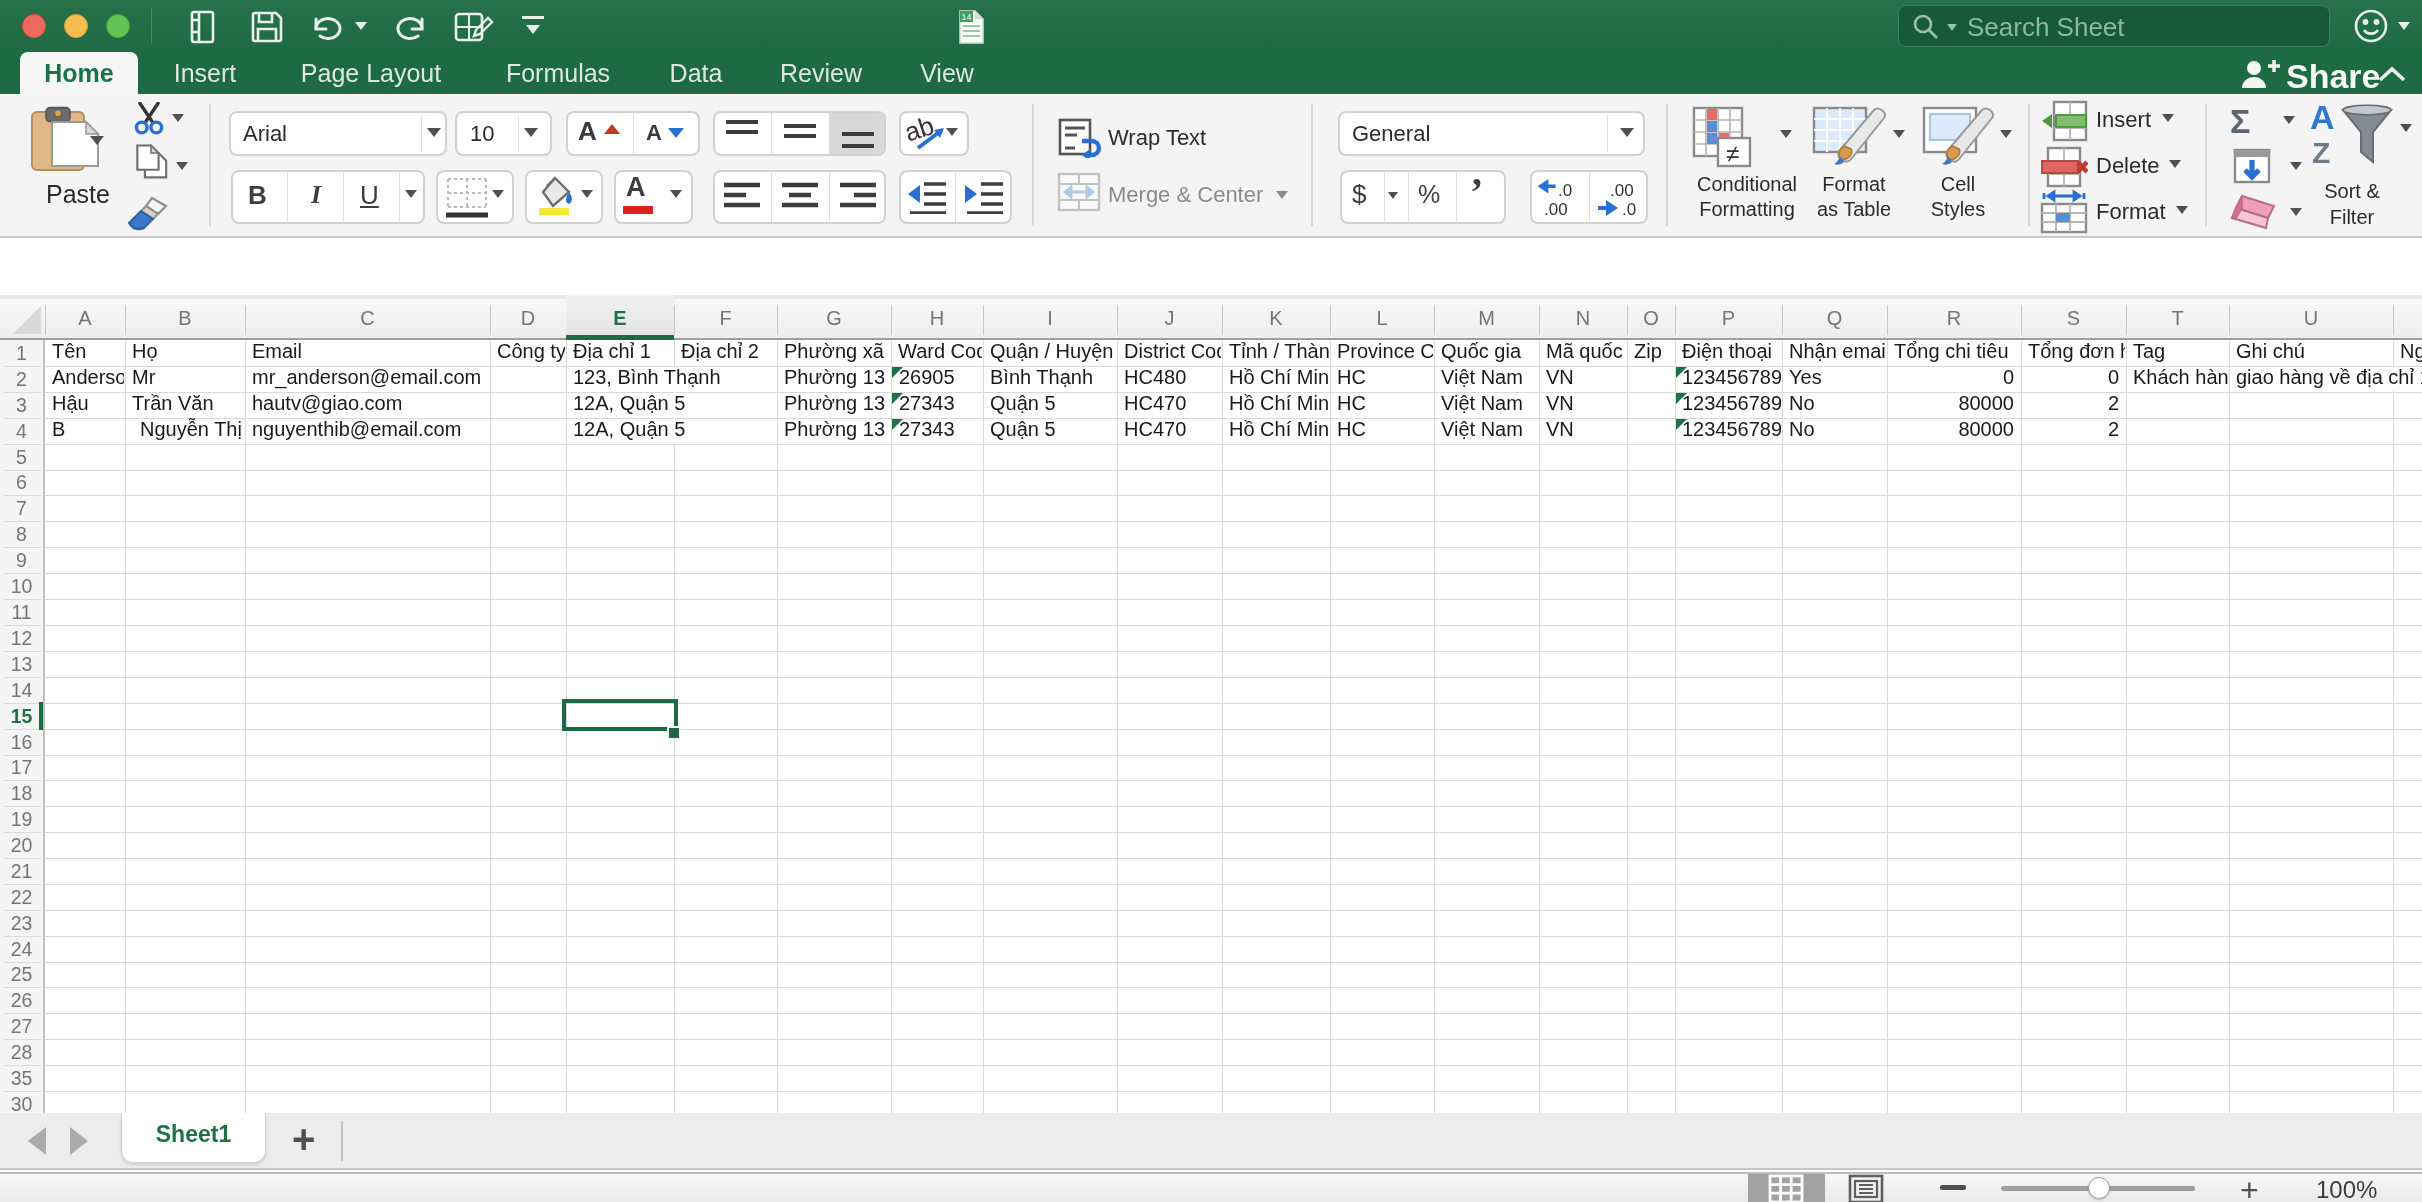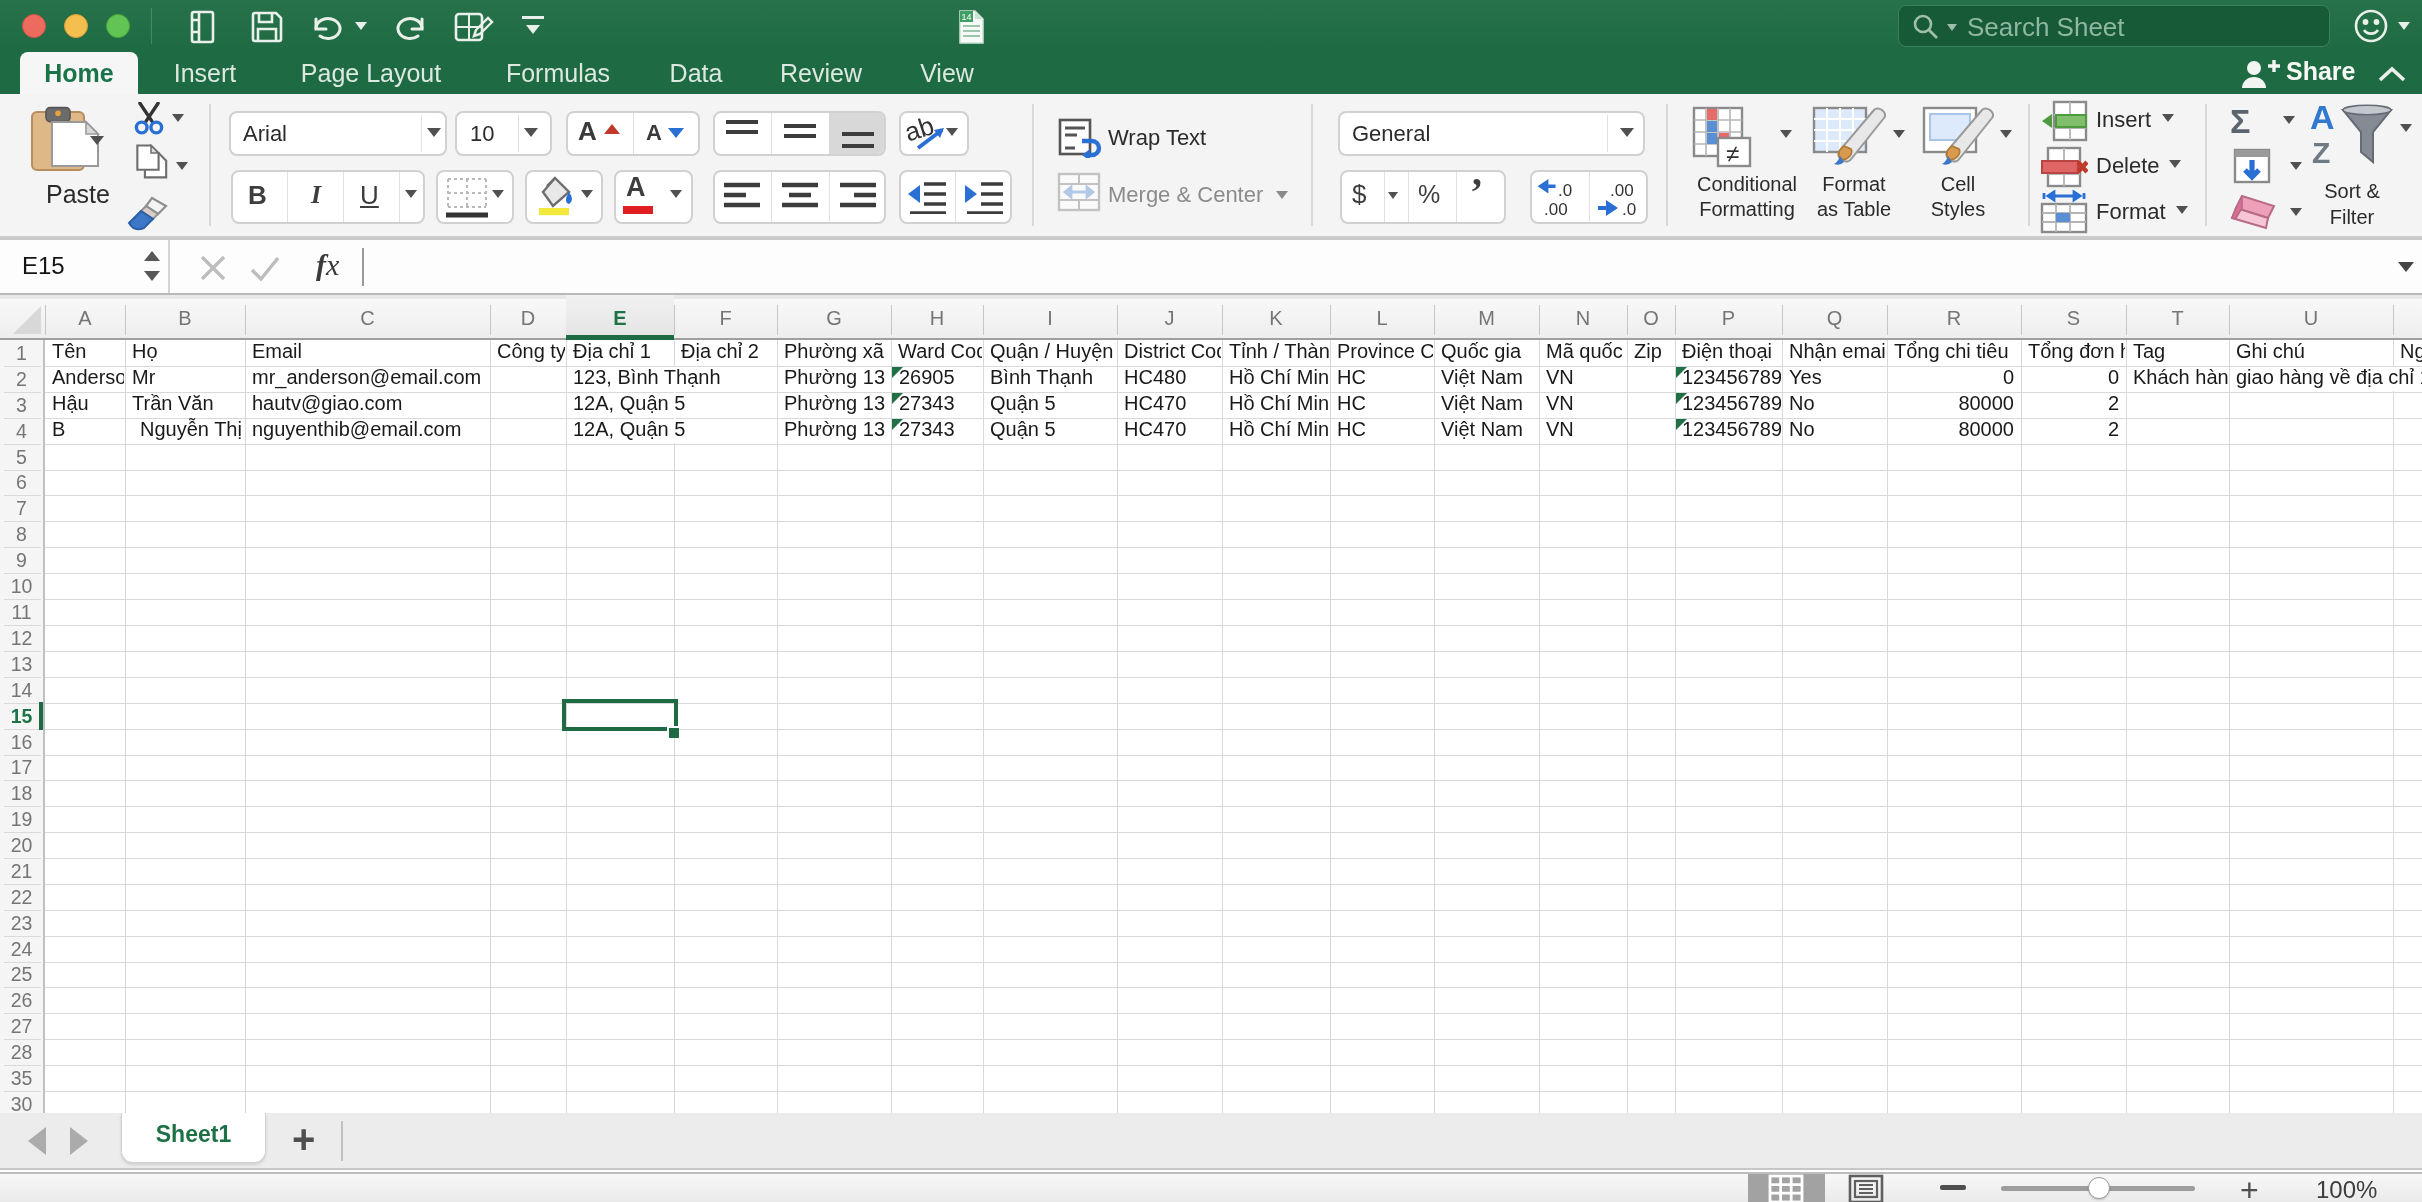--- a/index.html
+++ b/index.html
@@ -122,21 +122,21 @@
     <div class="tab" style="left:502px; width:112px;">Formulas</div>
     <div class="tab" style="left:667px; width:58px;">Data</div>
     <div class="tab" style="left:776px; width:90px;">Review</div>
     <div class="tab" style="left:916px; width:62px;">View</div>
 
     <svg width="42" height="34" viewBox="0 0 42 34" style="position:absolute; left:2238px; top:6px;" fill="#f2f5f2">
       <circle cx="16" cy="10" r="7"></circle>
       <path d="M4 30 a12 11 0 0 1 24 0 z"></path>
       <path d="M30 8 h12 M36 2 v12" stroke="#f2f5f2" stroke-width="3.4" fill="none"></path>
     </svg>
-    <div class="abs" style="left:2286px; top:5px; font-size:25px; font-weight:bold; color:#f6f8f6;">Share</div>
+    <div class="abs" style="left:2286px; top:5px; font-size:34px; font-weight:bold; color:#f6f8f6;">Share</div>
     <svg width="36" height="26" viewBox="0 0 36 26" style="position:absolute; left:2374px; top:10px;" fill="none" stroke="#e9efe9" stroke-width="3.6">
       <path d="M6 18 L18 7 L30 18"></path>
     </svg>
   </div>
 
   <div class="ribbon">
 
     <svg width="78" height="70" viewBox="0 0 39 35" style="position:absolute; left:26px; top:12px;">
       <rect x="3" y="3" width="26" height="29" rx="2.5" fill="#deb887" stroke="#b58e5f" stroke-width="1"></rect>
       <rect x="10" y="0.8" width="12" height="7" rx="2" fill="#6b6b6b" stroke="#555" stroke-width="0.8"></rect>
@@ -374,35 +374,20 @@
     <div class="abs" style="left:2310px; top:4px; font-size:34px; font-weight:bold; color:#3178cf;">A</div>
     <div class="abs" style="left:2312px; top:42px; font-size:30px; font-weight:bold; color:#6e7a85;">Z</div>
     <svg width="56" height="62" viewBox="0 0 28 31" style="position:absolute; left:2339px; top:10px;">
       <path d="M2 3 h24 l-9 11 v15 l-6 -5 v-10 z" fill="#848b94" stroke="#666c75" stroke-width="1"></path>
       <ellipse cx="14" cy="3" rx="12" ry="2.4" fill="#c3c8ce" stroke="#666c75" stroke-width="0.8"></ellipse>
     </svg>
     <div class="caret" style="left:2400px; top:30px; border-left-width:6px; border-right-width:6px; border-top-width:8px;"></div>
     <div class="rlabel" style="left:2300px; top:84px; width:104px; text-align:center; line-height:26px;">Sort &amp;<br>Filter</div>
   </div>
 
-  <div class="fbar" style="border-bottom:2px solid #b9b9b9;">
-    <div class="abs" style="left:22px; top:12px; font-size:24px; color:#141414;">E15</div>
-    <div class="caretup" style="left:144px; top:11px; border-bottom-color:#575757; border-left-width:8px; border-right-width:8px; border-bottom-width:10px;"></div>
-    <div class="caret" style="left:144px; top:31px; border-top-color:#575757; border-left-width:8px; border-right-width:8px; border-top-width:10px;"></div>
-    <div class="abs" style="left:168px; top:0; width:2px; height:53px; background:#d4d4d4;"></div>
-    <svg width="30" height="30" viewBox="0 0 30 30" style="position:absolute; left:198px; top:13px;" stroke="#bdbdbd" stroke-width="3.4" fill="none">
-      <path d="M4 4 L26 26 M26 4 L4 26"></path>
-    </svg>
-    <svg width="34" height="30" viewBox="0 0 34 30" style="position:absolute; left:248px; top:13px;" stroke="#bdbdbd" stroke-width="3.4" fill="none">
-      <path d="M4 17 L13 26 L30 5"></path>
-    </svg>
-    <div class="abs" style="left:316px; top:8px; font-size:30px; font-style:italic; font-family:'Liberation Serif',serif; color:#3a3a3a;"><b><i>f</i></b><i>x</i></div>
-    <div class="abs" style="left:362px; top:8px; width:2px; height:38px; background:#9a9a9a;"></div>
-    <div class="caret" style="left:2398px; top:22px; border-top-color:#444; border-left-width:8px; border-right-width:8px; border-top-width:10px;"></div>
-  </div>
 
   <div class="colhdr">
     <div class="abs" style="left:13px; top:7px; width:0; height:0; border-bottom:28px solid #d8d8d8; border-left:28px solid transparent;"></div>
     <div class="cline" style="left:45px;"></div>
     <div class="cl" style="left:45px; width:80px;">A</div>
       <div class="cline" style="left:125px;"></div>
     <div class="cl" style="left:125px; width:120px;">B</div>
       <div class="cline" style="left:245px;"></div>
     <div class="cl" style="left:245px; width:245px;">C</div>
       <div class="cline" style="left:490px;"></div>

